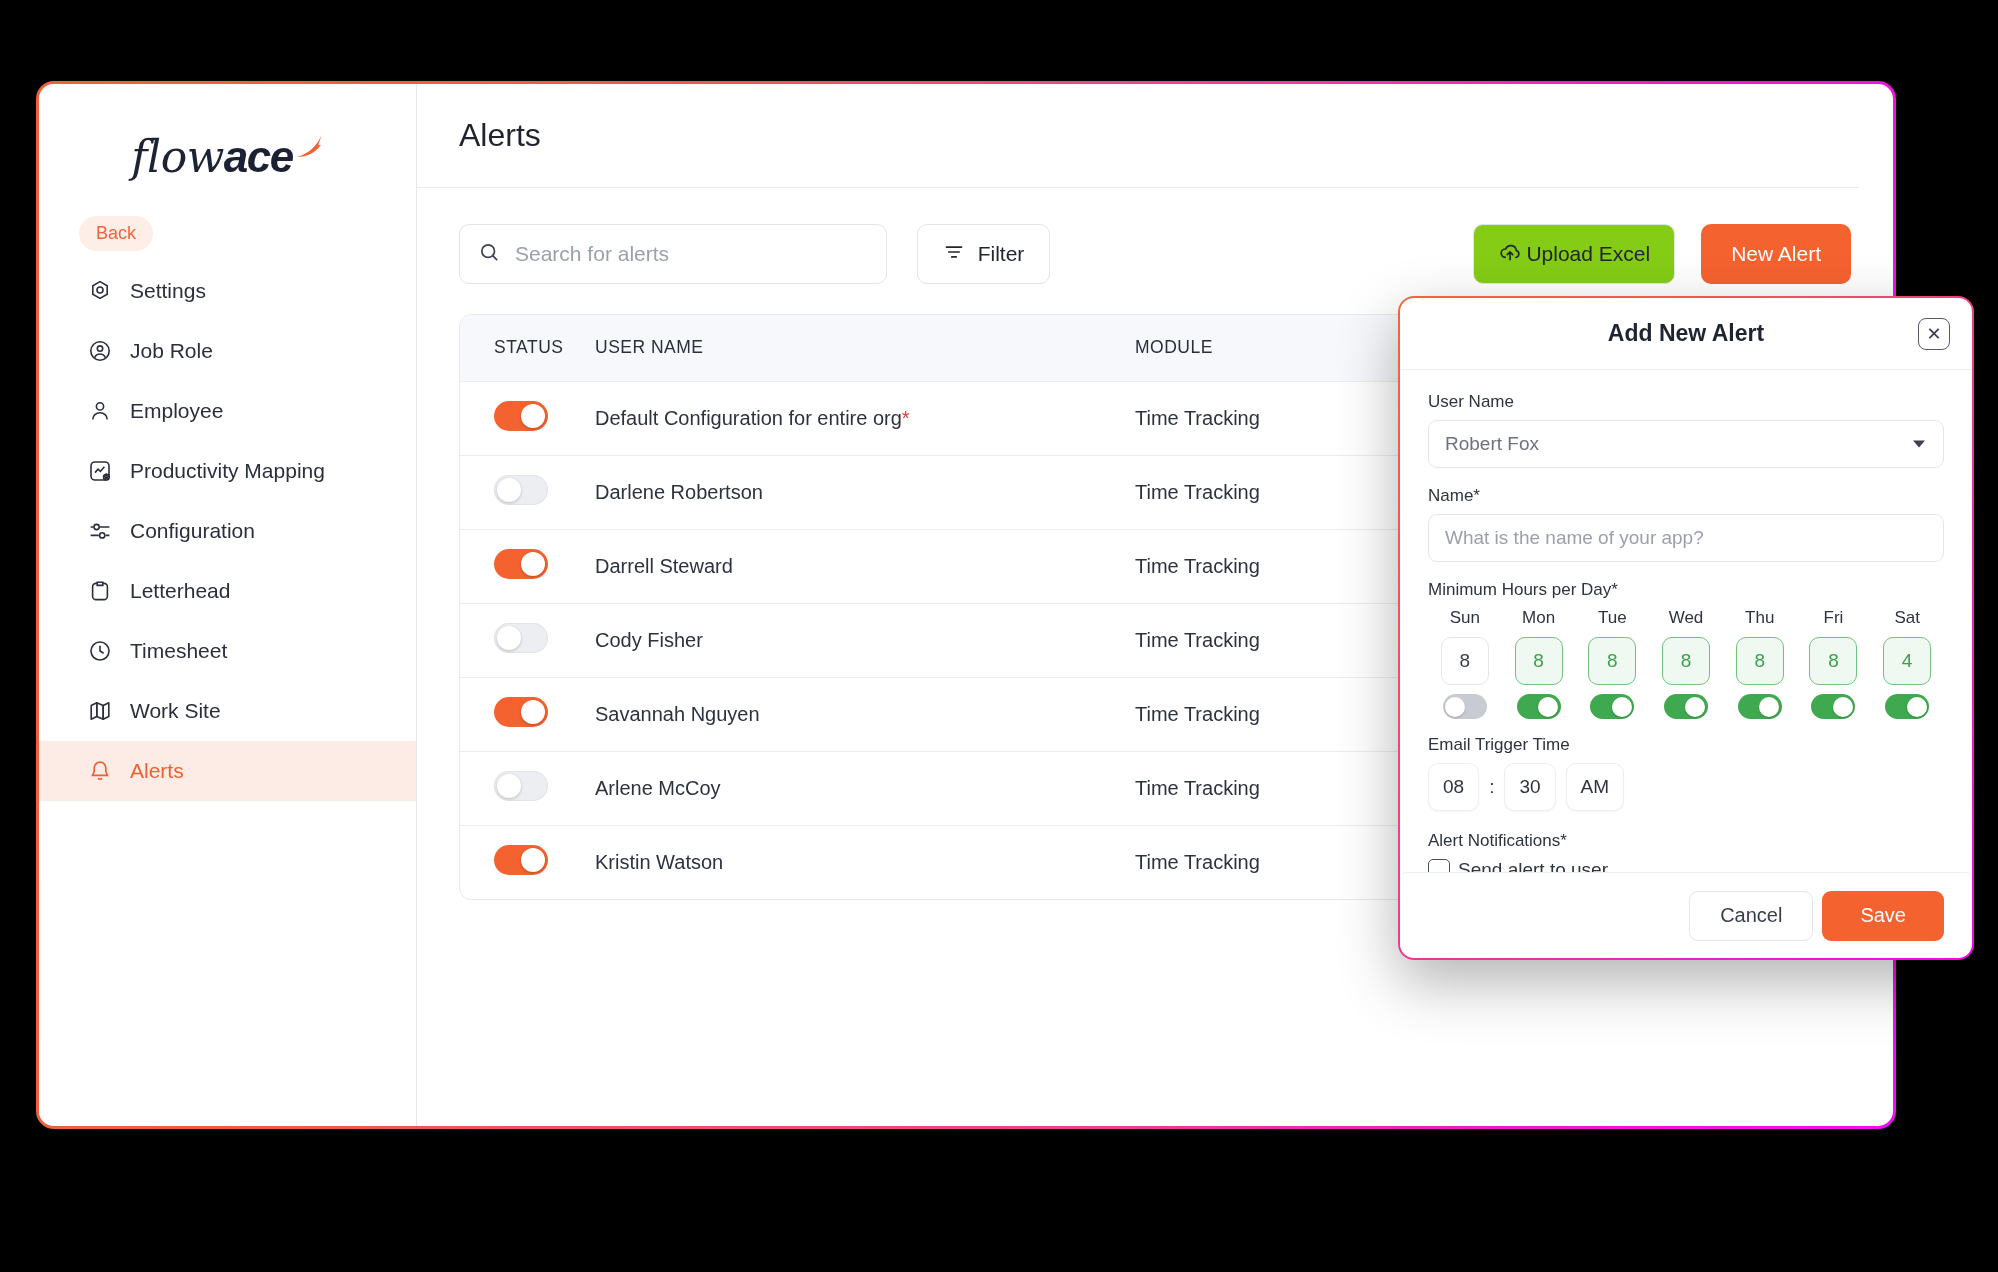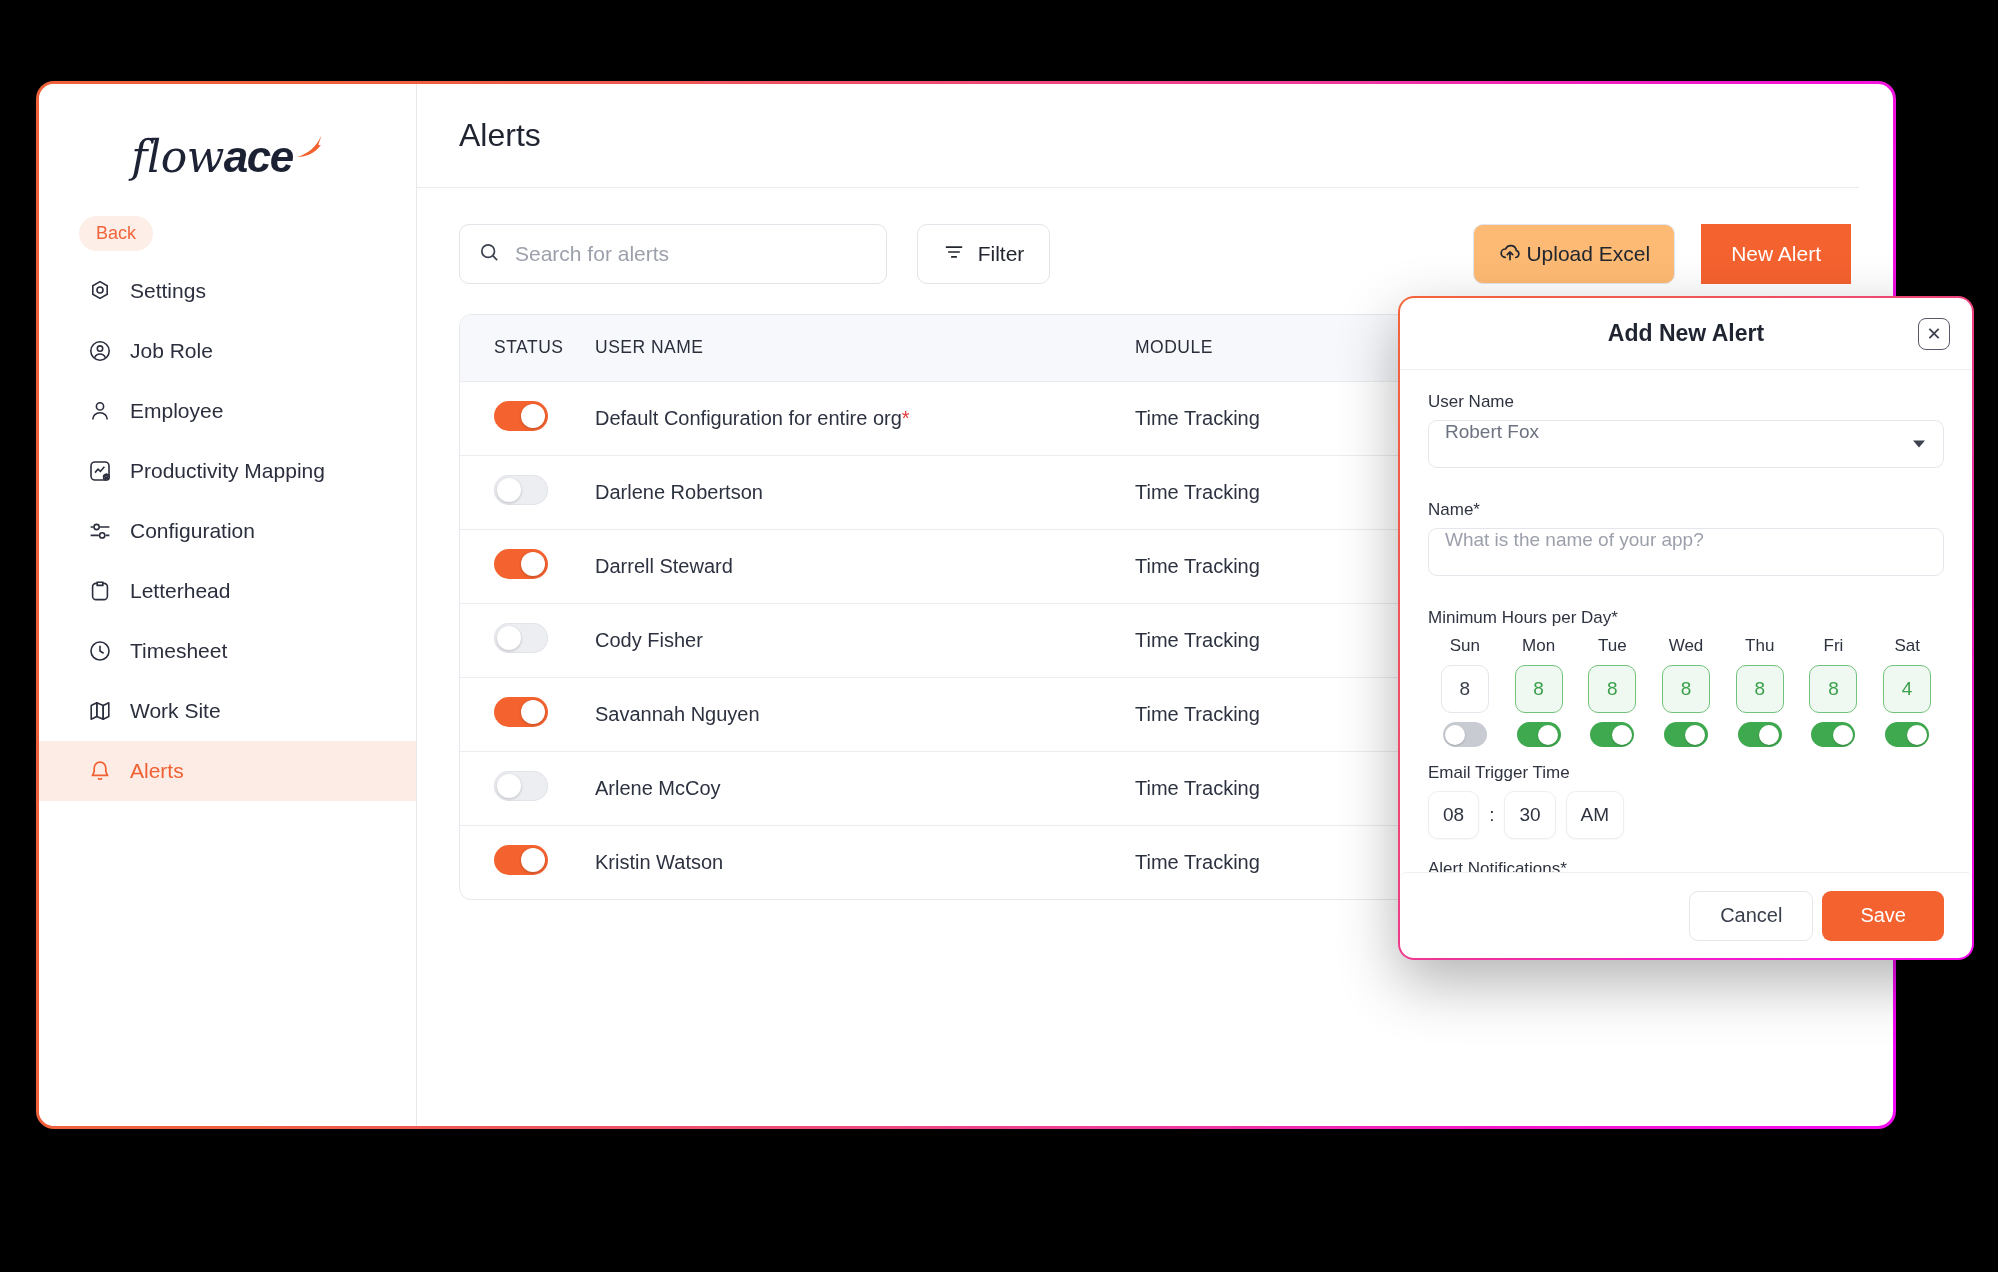--- a/index.html
+++ b/index.html
@@ -140,27 +140,27 @@
     border: 1px solid #e3e4e9; border-radius: 10px;
     background: #fff; cursor: pointer;
     display: flex; align-items: center; justify-content: center;
     gap: 13px; font-size: 21px; color: #22262f;
   }
 
   #toolbar-right { margin-left: auto; display: flex; align-items: center; gap: 26px; }
   #upload-btn {
     height: 60px; padding: 0 24px;
     border: 1px solid #e3e4e9; border-radius: 10px;
-    background: #fdba74; cursor: pointer;
+    background: #84cc16; cursor: pointer;
     display: flex; align-items: center; gap: 4px;
     font-size: 21px; color: #22262f; text-align: center;
   }
   #new-alert-btn {
     height: 60px; padding: 0 30px;
-    border: 0; border-radius: 0;
+    border: 0; border-radius: 10px;
     background: #f4622f; color: #fff;
     font-size: 21px; cursor: pointer;
     font-family: "Liberation Sans", sans-serif;
   }
 
   
   #table-wrap {
     margin: 30px 42px 0 42px;
     border: 1px solid #e7e8ed;
     border-radius: 12px;
@@ -246,23 +246,23 @@
     color: #3d4150; font-size: 18px; line-height: 1;
   }
   #modal-body { flex: 1; padding: 22px 28px 0 28px; overflow: hidden; }
   .fld-label {
     font-size: 17px; color: #2e3340;
     margin-bottom: 8px; font-weight: 400;
   }
   .select-box, .text-box {
     height: 48px; border: 1px solid #e5e6eb;
     border-radius: 9px; background: #fff;
-    display: flex; 
+    display: flex; align-items: center;
     padding: 0 16px; font-size: 19px;
-    color: #9ca0ab; margin-bottom: 32px;
+    color: #9ca0ab; margin-bottom: 18px;
     position: relative;
   }
   .select-box .caret {
     position: absolute; right: 18px; top: 50%;
     transform: translateY(-50%);
     width: 0; height: 0;
     border-left: 6px solid transparent;
     border-right: 6px solid transparent;
     border-top: 7px solid #3d4150;
   }

